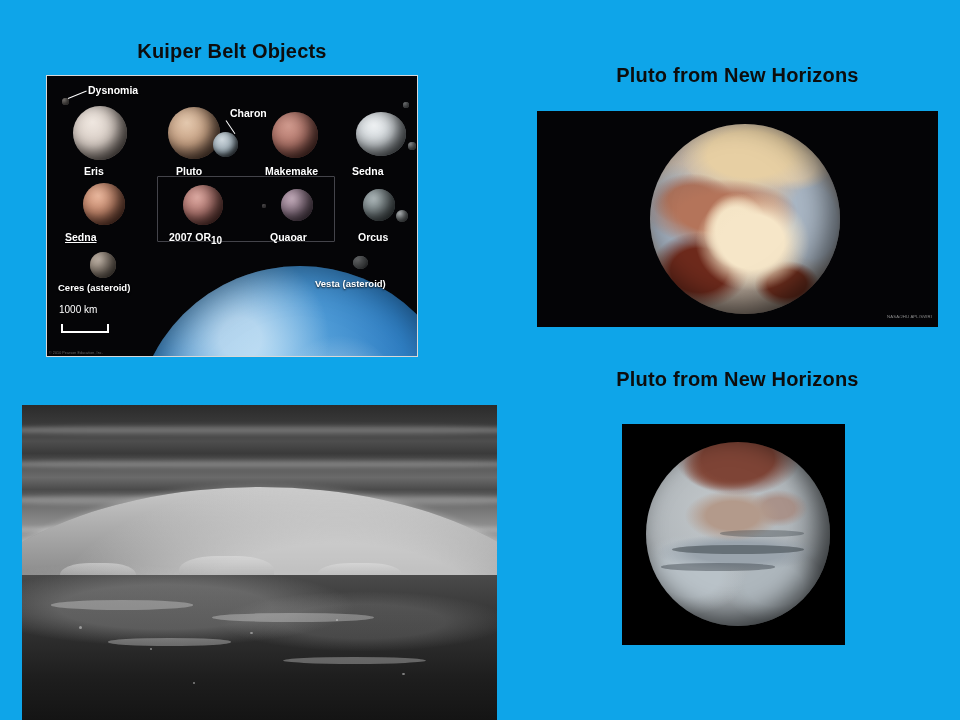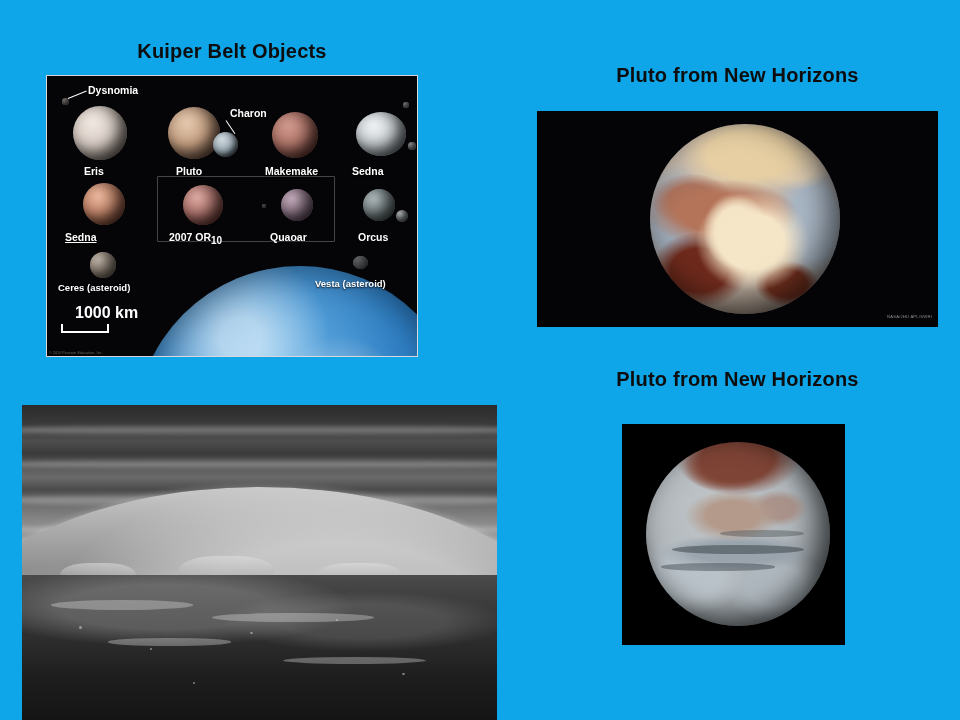--- a/index.html
+++ b/index.html
@@ -116,25 +116,25 @@
   }
   .scalebar:before {
     content: "";
     position: absolute;
     left: 0; bottom: -2px;
     width: 100%; height: 2px;
     background: #fff;
   }
   .scale-text {
     position: absolute;
-    left: 28px; top: 228px;
+    left: 12px; top: 228px;
     color: #fff;
     font-family: "Liberation Sans", sans-serif;
-    font-weight: bold;
-    font-size: 16px;
+    font-weight: normal;
+    font-size: 10px;
     white-space: nowrap;
   }
   .copyright {
     position: absolute;
     left: 2px; bottom: 1px;
     color: #6a6a6a;
     font-family: "Liberation Sans", sans-serif;
     font-size: 3.6px;
     letter-spacing: 0.1px;
     white-space: nowrap;

